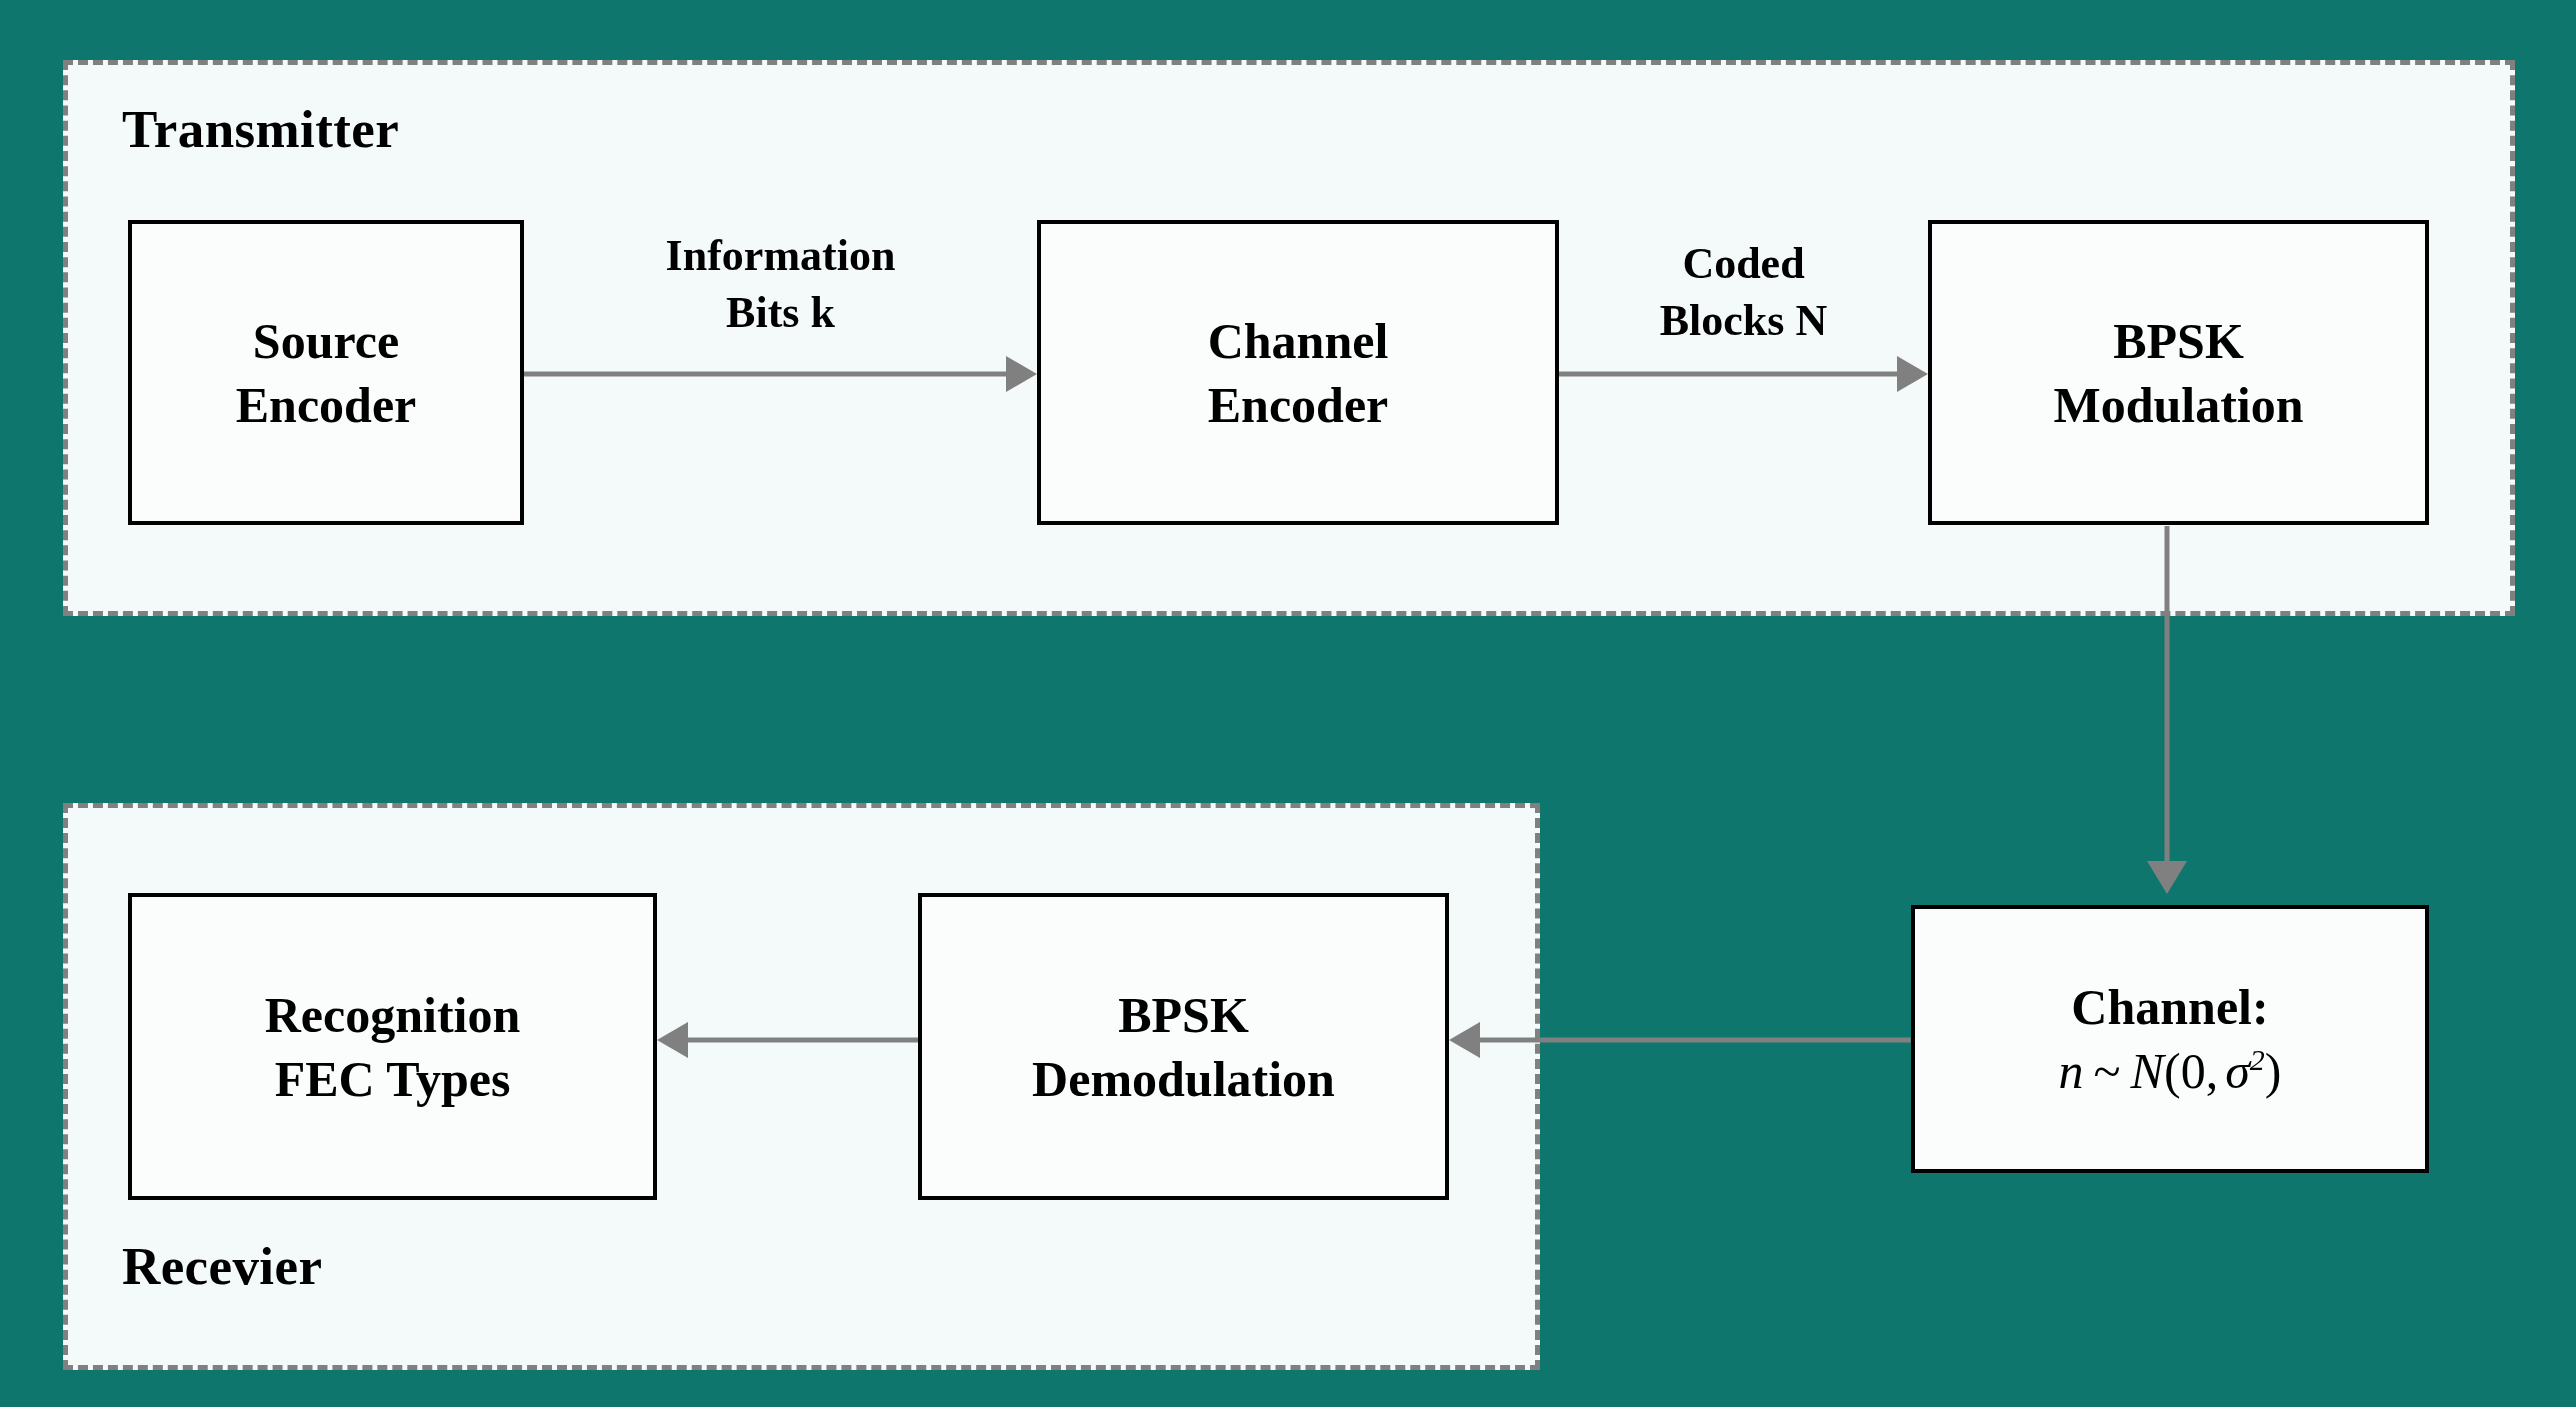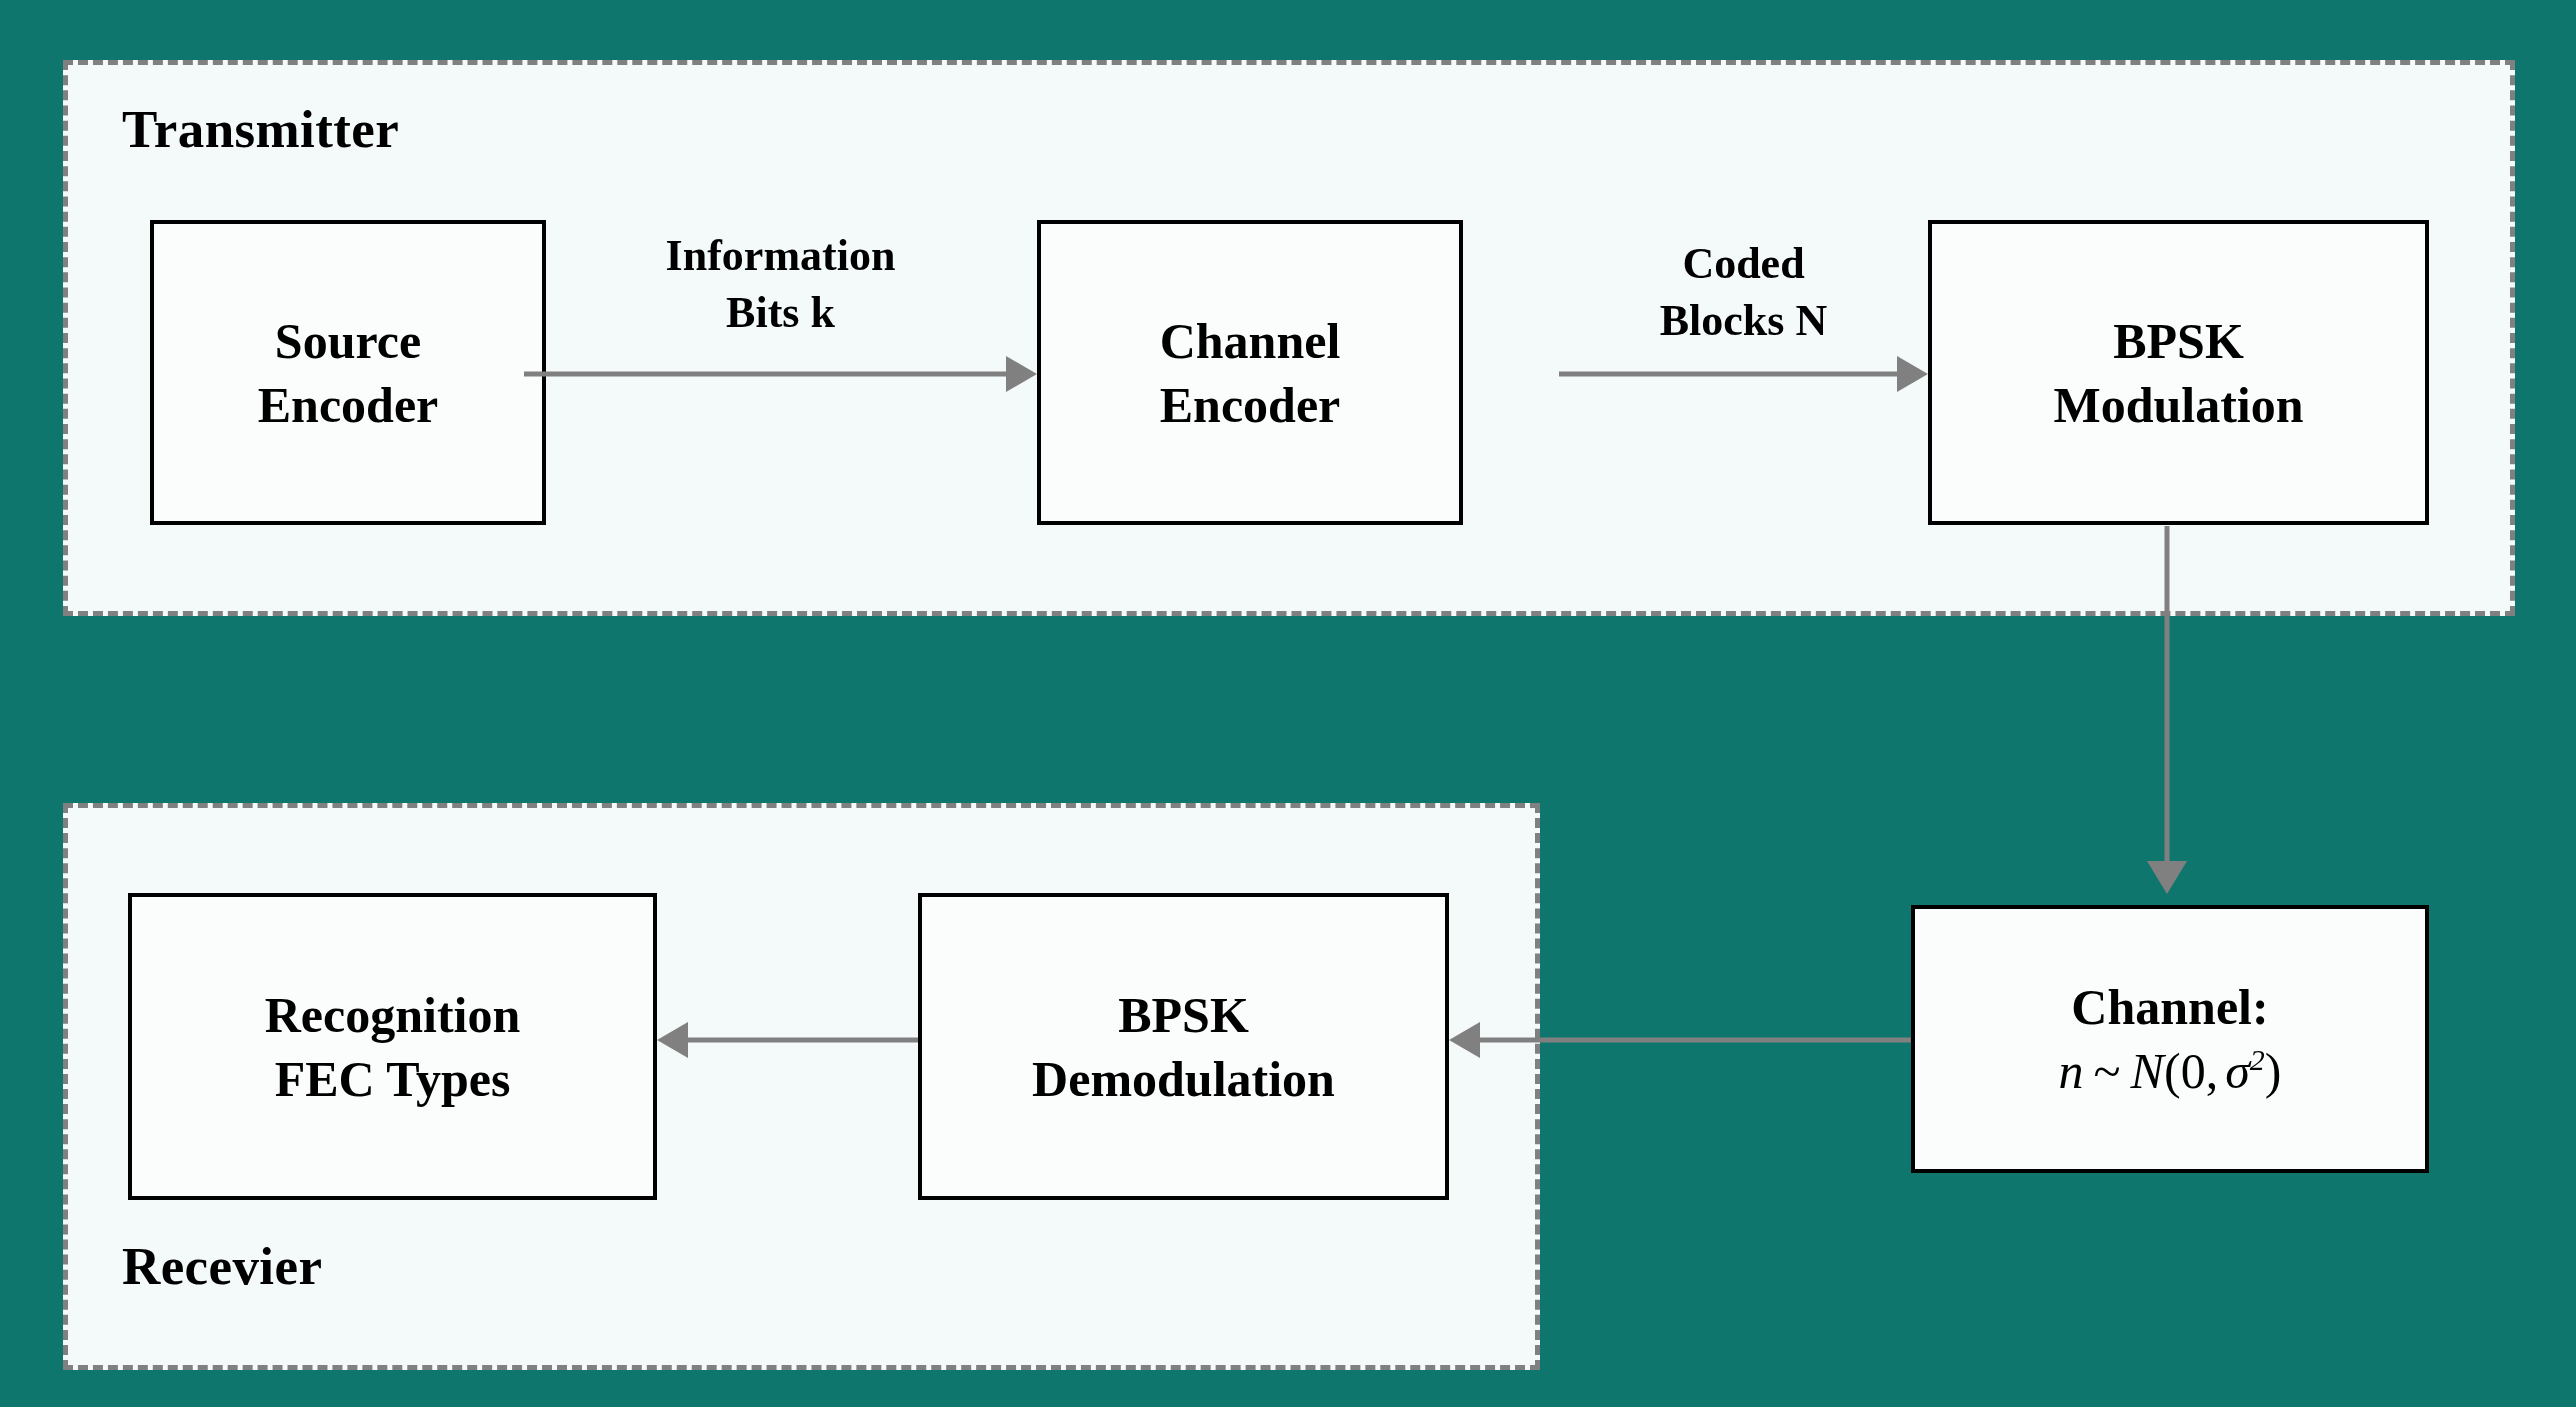--- a/index.html
+++ b/index.html
@@ -134,26 +134,26 @@
 <div id="canvas">
 
   <div class="region" style="left:63px; top:60px; width:2452px; height:556px;"></div>
 
   <div class="region-label" style="left:122px; top:99px; font-size:53px;">Transmitter</div>
 
   <div class="region" style="left:63px; top:803px; width:1477px; height:567px;"></div>
 
   <div class="region-label" style="left:122px; top:1236px; font-size:53px;">Recevier</div>
 
-  <div class="box" style="left:128px; top:220px; width:396px; height:305px;margin-left:22px;">
+  <div class="box" style="left:128px; top:220px; width:396px; height:305px;">
     <span class="line">Source</span>
     <span class="line">Encoder</span>
   </div>
 
-  <div class="box" style="left:1037px; top:220px; width:426px; height:305px;">
+  <div class="box" style="left:1037px; top:220px; width:522px; height:305px;">
     <span class="line">Channel</span>
     <span class="line">Encoder</span>
   </div>
 
   <div class="box" style="left:1928px; top:220px; width:501px; height:305px;">
     <span class="line">BPSK</span>
     <span class="line">Modulation</span>
   </div>
 
   <div class="box" style="left:1911px; top:893px; width:518px; height:268px;margin-top:12px;">

